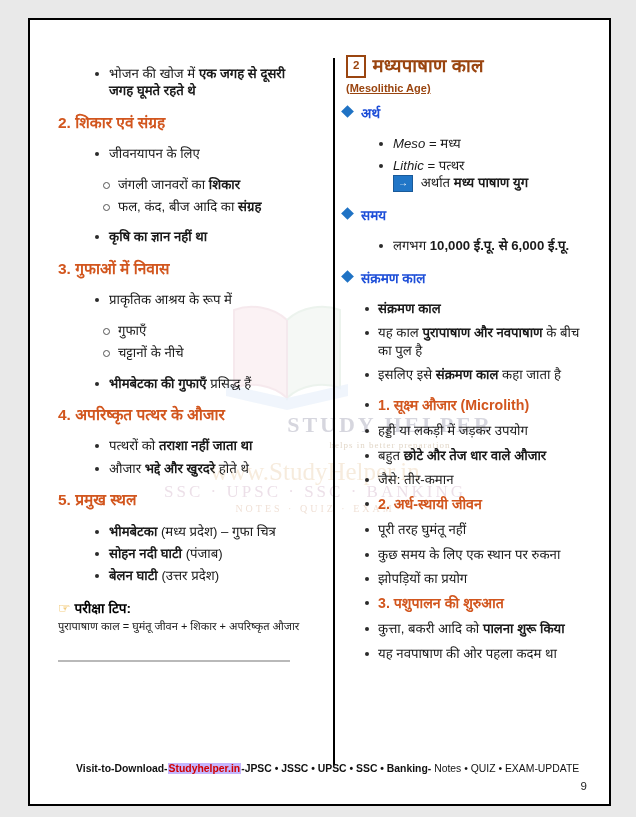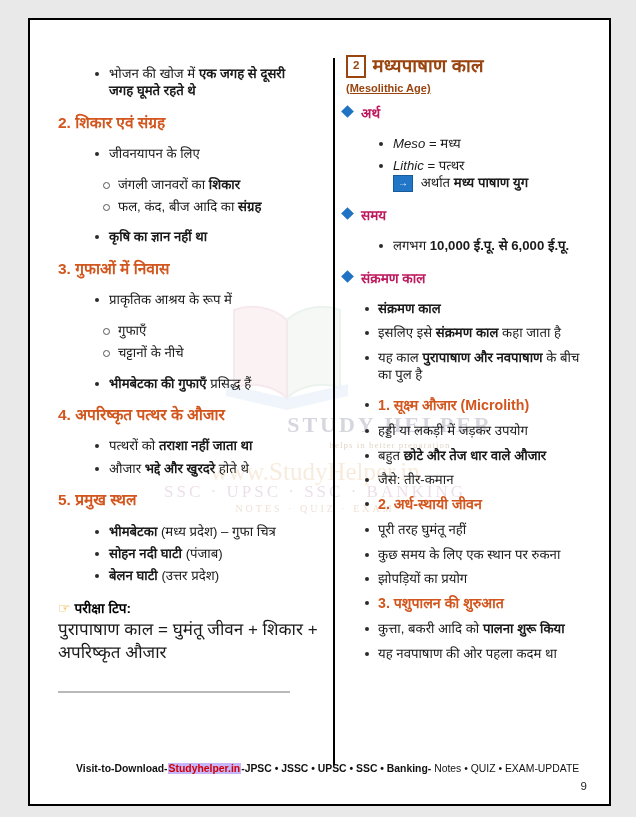--- a/index.html
+++ b/index.html
@@ -69,21 +69,21 @@
     background: transparent; border: 1px solid #555;
   }
   
   .lr > li { padding-left: 15px; margin: 7px 0 7px 8px; font-size: 13.4px; }
   .lr > li::before {
     content: ""; position: absolute; left: 2px; top: 7px;
     width: 4px; height: 4px; border-radius: 50%; background: #2b2b2b;
   }
 
   
-  .dia { position: relative; padding-left: 19px; margin: 9px 0 4px 0; font-weight: 700; font-size: 13.6px; color: #be185d; }
+  .dia { position: relative; padding-left: 19px; margin: 9px 0 4px 0; font-weight: 700; font-size: 13.6px; color: #1d4ed8; }
   .dia::before {
     content: ""; position: absolute; left: 1px; top: 4px;
     width: 9px; height: 9px; background: #1F72C4; transform: rotate(45deg);
   }
   .dia-inline { position: relative; display: inline-block; padding-left: 17px; font-weight: 700; }
   .dia-inline::before {
     content: ""; position: absolute; left: 0px; top: 4px;
     width: 9px; height: 9px; background: #1F72C4; transform: rotate(45deg);
   }
 
@@ -104,21 +104,21 @@
   
   .arrowchip {
     display: inline-block; background: #2176C7; border: 1px solid #1A5A99;
     color: #fff; font-size: 10px; line-height: 1;
     padding: 2px 4px 3px 4px; margin-right: 4px; vertical-align: 1px;
   }
 
   
   #tip-head { margin: 10px 0 2px 0; font-size: 13.6px; font-weight: 700; }
   .hand { color: #E8A317; font-size: 14px; margin-right: 4px; }
-  #tip-body { font-size: 17px; line-height: 1.35; color: #1a1a1a; margin-top: 1px; }
+  #tip-body { font-size: 11px; line-height: 1.35; color: #1a1a1a; margin-top: 1px; }
   #hr-left { margin-top: 26px; width: 232px; height: 2px; background: #b9b9b9; }
 
   
   #footer {
     position: absolute; left: 46px; right: 18px; bottom: 30px; z-index: 3;
     font-size: 10.4px; color: #111; white-space: nowrap;
   }
   #footer .bold { font-weight: 700; }
   #footer .site { font-weight: 700; color: #D00000; background: #c4b5fd; padding: 0 1px; }
   #pagenum { position: absolute; right: 22px; bottom: 12px; font-size: 11.5px; color: #222; z-index: 3; }
@@ -220,22 +220,22 @@
       </ul>
 
       <div class="dia">समय</div>
       <ul class="lvl l1">
         <li><span>लगभग </span><span class="b">10,000 ई.पू. से 6,000 ई.पू.</span></li>
       </ul>
 
       <div class="dia">संक्रमण काल</div>
       <ul class="lvl lr">
         <li><span class="b">संक्रमण काल</span></li>
+        <li><span>यह काल </span><span class="b">पुरापाषाण और नवपाषाण </span><span>के बीच का पुल है</span></li>
         <li><span>इसलिए इसे </span><span class="b">संक्रमण काल </span><span>कहा जाता है</span></li>
-        <li><span>यह काल </span><span class="b">पुरापाषाण और नवपाषाण </span><span>के बीच का पुल है</span></li>
       </ul>
 
       <ul class="lvl lr">
         <li><span class="sub-orange">1. सूक्ष्म औजार </span><span class="sub-orange">(Microlith)</span></li>
         <li><span>हड्डी या लकड़ी में जड़कर उपयोग</span></li>
         <li><span>बहुत </span><span class="b">छोटे और तेज धार वाले औजार</span></li>
         <li><span>जैसे: तीर-कमान</span></li>
         <li><span class="sub-orange">2. अर्ध-स्थायी जीवन</span></li>
         <li><span>पूरी तरह घुमंतू नहीं</span></li>
         <li><span>कुछ समय के लिए एक स्थान पर रुकना</span></li>

